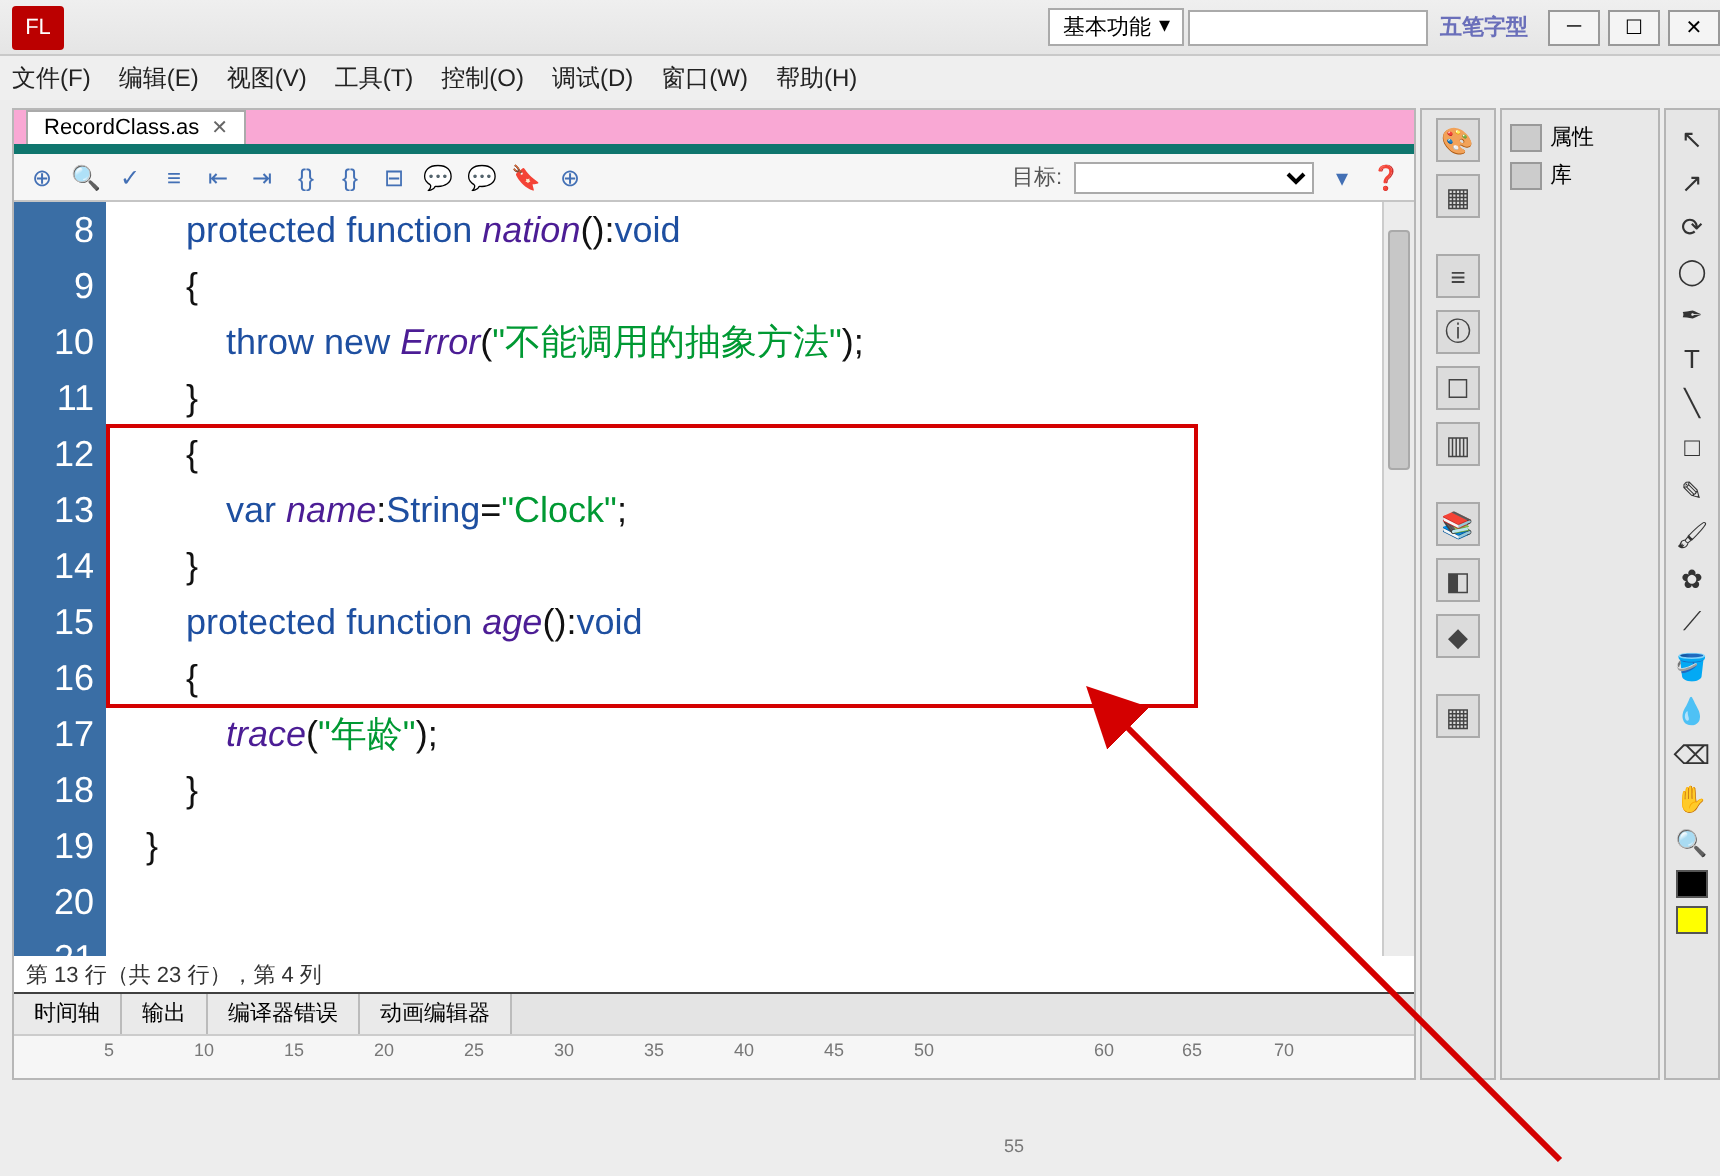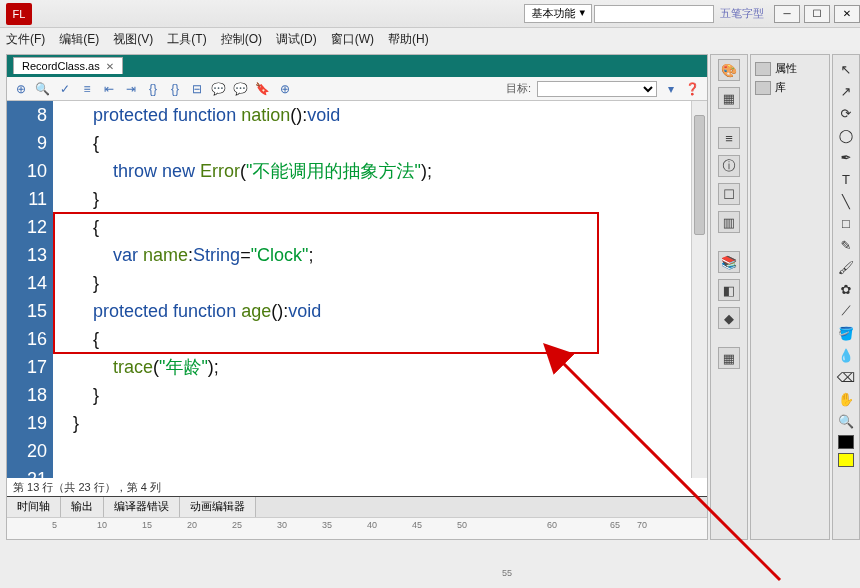--- a/index.html
+++ b/index.html
@@ -3,47 +3,47 @@
   <meta charset="utf-8">
   <style>
     * { box-sizing: border-box; margin: 0; padding: 0; font-family: "Microsoft YaHei", Arial, sans-serif; }
     body { width: 860px; height: 588px; background: #ededed; overflow: hidden; position: relative; }
     
     .titlebar { height: 28px; background: linear-gradient(#efefef,#e5e5e5); border-bottom: 1px solid #c9c9c9; display: flex; align-items: center; }
     .logo { width: 26px; height: 22px; margin-left: 6px; background: #b00; color: #fff; font-size: 11px; display: flex; align-items: center; justify-content: center; border-radius: 2px; }
     .title-spacer { flex: 1; }
     .title-combo { border: 1px solid #aaa; background: #fff; font-size: 11px; padding: 1px 6px; margin-right: 2px; display: flex; align-items: flex-start; gap: 4px; }
     .title-search { border: 1px solid #aaa; background: #fff; width: 120px; height: 18px; font-size: 11px; padding: 0 4px; }
-    .title-ime { font-size: 11px; color: #6a6fba; margin: 0 6px; }
+    .title-ime { font-size: 11px; color: #6a6fba; margin: 0 6px; font-weight: bold; }
     .win-btns { display: flex; }
     .win-btn { width: 26px; height: 18px; border: 1px solid #999; background: #f4f4f4; margin-left: 4px; display: flex; align-items: center; justify-content: center; font-size: 10px; }
     
     .menubar { height: 22px; background: #efefef; display: flex; align-items: center; padding: 0 6px; gap: 14px; font-size: 12px; color: #222; }
     .menu-item { cursor: pointer; }
     
     .main-area { display: flex; height: 490px; }
     .editor-pane { flex: 1; border: 1px solid #b7b7b7; margin: 4px 2px 0 6px; background: #fff; display: flex; flex-direction: column; }
-    .tabbar { height: 22px; background: #0f766e; border-bottom: 1px solid #0f766e; display: flex; align-items: center; padding-left: 6px; }
+    .tabbar { height: 22px; background: #f9a8d4; border-bottom: 5px solid #0f766e; display: flex; align-items: center; padding-left: 6px; }
     .file-tab { background: #fff; border: 1px solid #aaa; border-bottom: none; font-size: 11px; padding: 2px 8px; display: flex; gap: 6px; align-items: center; }
     .tab-close { font-size: 10px; color: #666; }
     
     .toolbar { height: 24px; background: #f6f6f6; border-bottom: 1px solid #c5c5c5; display: flex; align-items: center; padding: 0 6px; gap: 6px; font-size: 11px; }
     .tb-icon { width: 16px; height: 16px; display: inline-flex; align-items: center; justify-content: center; color: #4370b5; font-size: 12px; cursor: pointer; }
     .tb-spacer { flex: 1; }
     .tb-label { color: #555; }
     .tb-select { border: 1px solid #aaa; background: #fff; height: 16px; width: 120px; }
     
     .code-wrap { flex: 1; display: flex; overflow: hidden; position: relative; }
     .gutter { width: 46px; background: #3a6ea5; color: #fff; text-align: right; padding-right: 6px; font-family: Consolas, monospace; font-size: 18px; }
     .gutter .ln { height: 28px; line-height: 28px; }
     .code { flex: 1; font-family: Consolas, "Courier New", monospace; font-size: 18px; position: relative; }
     .code-line { height: 28px; line-height: 28px; white-space: pre; }
     .kw { color: #1e4fa0; } 
     .type { color: #1e4fa0; }
-    .fn { color: #4d7c0f; }
+    .fn { color: #4c1d95; font-style: italic; }
     .paren { color: #111; }
     .str { color: #009933; }
     .highlight-box { position: absolute; border: 2px solid #d40000; left: 0; top: 111px; width: 546px; height: 142px; pointer-events: none; }
     
     .scrollbar-v { width: 16px; background: #ececec; border-left: 1px solid #ccc; position: relative; }
     .scroll-thumb { position: absolute; left: 2px; right: 2px; top: 14px; height: 120px; background: #c7c7c7; border: 1px solid #a9a9a9; border-radius: 2px; }
     
     .status-line { height: 18px; font-size: 11px; color: #333; padding: 2px 6px; }
     .bottom-tabs-wrap { border-top: 1px solid #404040; background: #e4e4e4; }
     .bottom-tabs { height: 20px; display: flex; font-size: 11px; }
@@ -172,21 +172,21 @@
           <span class="ruler-tick" style="left: 135px;">15</span>
           <span class="ruler-tick" style="left: 180px;">20</span>
           <span class="ruler-tick" style="left: 225px;">25</span>
           <span class="ruler-tick" style="left: 270px;">30</span>
           <span class="ruler-tick" style="left: 315px;">35</span>
           <span class="ruler-tick" style="left: 360px;">40</span>
           <span class="ruler-tick" style="left: 405px;">45</span>
           <span class="ruler-tick" style="left: 450px;">50</span>
           <span class="ruler-tick" style="left: 495px; margin-top: 48px;">55</span>
           <span class="ruler-tick" style="left: 540px;">60</span>
-          <span class="ruler-tick" style="left: 603px;">65</span>
+          <span class="ruler-tick" style="left: 584px;">65</span>
           <span class="ruler-tick" style="left: 630px;">70</span>
         </div>
     </div>
   </div>
 
   <div class="right-dock">
     <div class="dock-col">
       <div class="dock-icon">🎨</div>
       <div class="dock-icon">▦</div>
       <div style="height:6px"></div>

